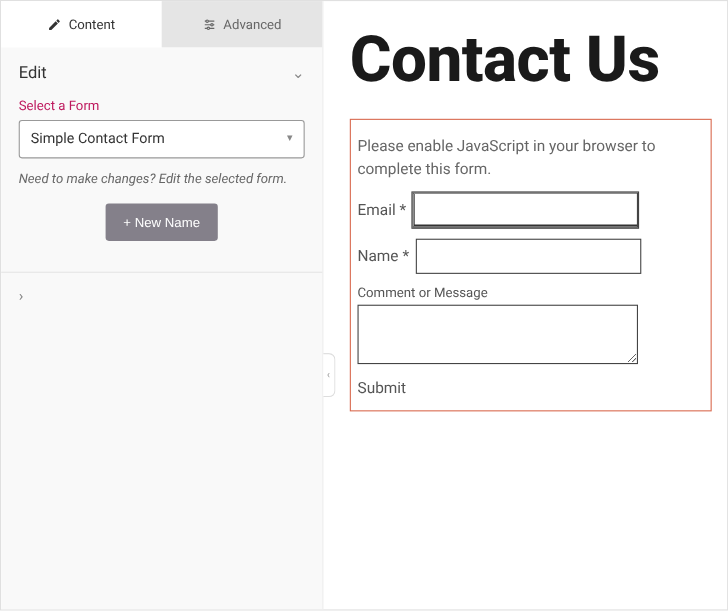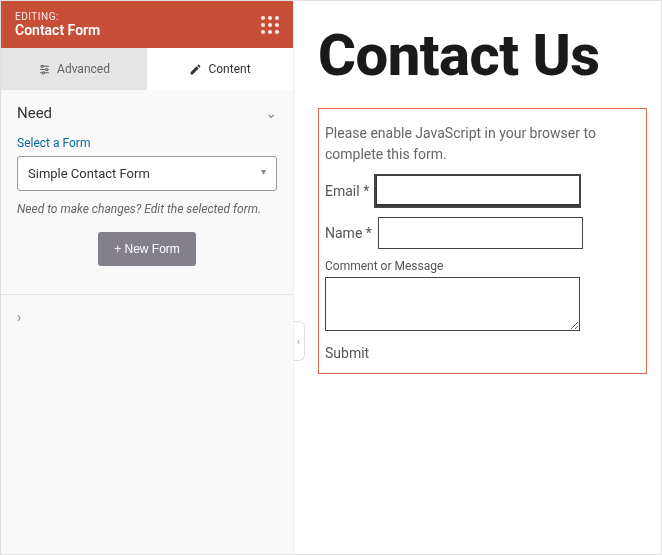--- a/index.html
+++ b/index.html
@@ -12,21 +12,21 @@
 .apps-icon { display: grid; grid-template-columns: repeat(3, 4px); grid-template-rows: repeat(3, 4px); gap: 3px; cursor: pointer; }
 .apps-icon span { width: 4px; height: 4px; background: rgba(255,255,255,0.9); border-radius: 50%; }
 .tabs { display: flex; background: #fff; }
 .tab { flex: 1; display: flex; align-items: center; justify-content: center; gap: 6px; padding: 14px 0; font-size: 12px; color: #555; cursor: pointer; }
 .tab.active { background: #fff; color: #333; }
 .tab.inactive { background: #e5e5e5; color: #666; }
 .tab svg { width: 13px; height: 13px; }
 .section-header { display: flex; justify-content: space-between; align-items: center; padding: 14px 16px; font-size: 15px; color: #333; cursor: pointer; }
 .chevron { font-size: 14px; color: #888; }
 .section-body { padding: 0 16px 14px 16px; }
-.field-label { font-size: 12px; color: #0369a1; margin-bottom: 6px; display: block; }
+.field-label { font-size: 12px; color: #be185d; margin-bottom: 6px; display: block; }
 .select { width: 100%; border: 1px solid #999; border-radius: 3px; background: #fff; padding: 9px 10px; font-size: 13px; color: #333; display: flex; justify-content: space-between; cursor: pointer; }
 .select-caret { font-size: 10px; color: #888; }
 .help-text { font-size: 12px; font-style: italic; color: #666; margin-top: 10px; line-height: 1.4; }
 .new-form-btn { display: block; margin: 14px auto 0 auto; background: #84808a; color: #fff; border: none; padding: 10px 16px; font-size: 12px; border-radius: 3px; cursor: pointer; }
 .divider-row { border-top: 1px solid #e5e5e5; margin: 14px 0 0 0; }
 .preview { flex: 1; position: relative; padding: 24px 14px 14px 24px; overflow: hidden; }
 .collapse-tab { position: absolute; left: -1px; top: 320px; width: 12px; height: 40px; border: 1px solid #ddd; border-left: none; border-radius: 0 6px 6px 0; background: #fff; display: flex; align-items: center; justify-content: center; font-size: 10px; color: #999; cursor: pointer; }
 .preview h1 { font-size: 58px; font-weight: 800; line-height: 1.05; color: #1a1a1a; letter-spacing: -0.5px; }
 .form-box { border: 1px solid #d96a4f; margin-top: 22px; padding: 14px 14px 12px 6px; }
 .js-notice { font-size: 14px; color: #666; line-height: 1.5; margin-bottom: 10px; }
@@ -37,71 +37,54 @@
 .form-col { margin-bottom: 10px; }
 .form-col label { font-size: 12px; color: #555; display: block; margin-bottom: 4px; }
 .form-col textarea { width: 255px; height: 54px; border: 1px solid #444; background: #fff; resize: both; padding: 4px; font-size: 13px; }
 .submit-text { font-size: 14px; color: #555; }
 .row-email input { box-shadow: 1px -2px 0 #333 inset, 0 0 0 1px #444; }
 </style>
 </head>
 <body>
 
 <div class="panel">
-  <div class="header">
-    <div class="header-text">
-      <span class="header-label">EDITING:</span>
-      <span class="header-title">Contact Form</span>
-    </div>
-    <div class="apps-icon">
-      <span></span>
-        <span></span>
-        <span></span>
-        <span></span>
-        <span></span>
-        <span></span>
-        <span></span>
-        <span></span>
-        <span></span>
-    </div>
-  </div>
 
   <div class="tabs">
+    <div class="tab active">
+      <svg viewBox="0 0 24 24" fill="#333">
+          <path d="M3 17.25V21h3.75L17.81 9.94l-3.75-3.75L3 17.25zM20.71 7.04a1 1 0 0 0 0-1.41l-2.34-2.34a1 1 0 0 0-1.41 0l-1.83 1.83 3.75 3.75 1.83-1.83z"></path>
+        </svg>
+      <span>Content</span>
+    </div>
     <div class="tab inactive">
       <svg viewBox="0 0 24 24" fill="none" stroke="#666" stroke-width="2">
           <line x1="4" y1="6" x2="20" y2="6"></line>
           <line x1="4" y1="12" x2="20" y2="12"></line>
           <line x1="4" y1="18" x2="20" y2="18"></line>
           <circle cx="8" cy="6" r="2" fill="#e5e5e5"></circle>
           <circle cx="16" cy="12" r="2" fill="#e5e5e5"></circle>
           <circle cx="10" cy="18" r="2" fill="#e5e5e5"></circle>
         </svg>
       <span>Advanced</span>
     </div>
-    <div class="tab active">
-      <svg viewBox="0 0 24 24" fill="#333">
-          <path d="M3 17.25V21h3.75L17.81 9.94l-3.75-3.75L3 17.25zM20.71 7.04a1 1 0 0 0 0-1.41l-2.34-2.34a1 1 0 0 0-1.41 0l-1.83 1.83 3.75 3.75 1.83-1.83z"></path>
-        </svg>
-      <span>Content</span>
-    </div>
   </div>
 
   <div class="section-header">
-    <span>Need</span>
+    <span>Edit</span>
     <span class="chevron">⌄</span>
   </div>
 
   <div class="section-body">
     <label class="field-label">Select a Form</label>
     <div class="select">
       <span>Simple Contact Form</span>
       <span class="select-caret">▾</span>
     </div>
     <div class="help-text">Need to make changes? Edit the selected form.</div>
-    <button class="new-form-btn">+ New Form</button>
+    <button class="new-form-btn">+ New Name</button>
   </div>
 
   <div class="divider-row"></div>
 
   <div class="section-header">
     <span class="chevron">›</span>
   </div>
 </div>
 
 <div class="preview">

